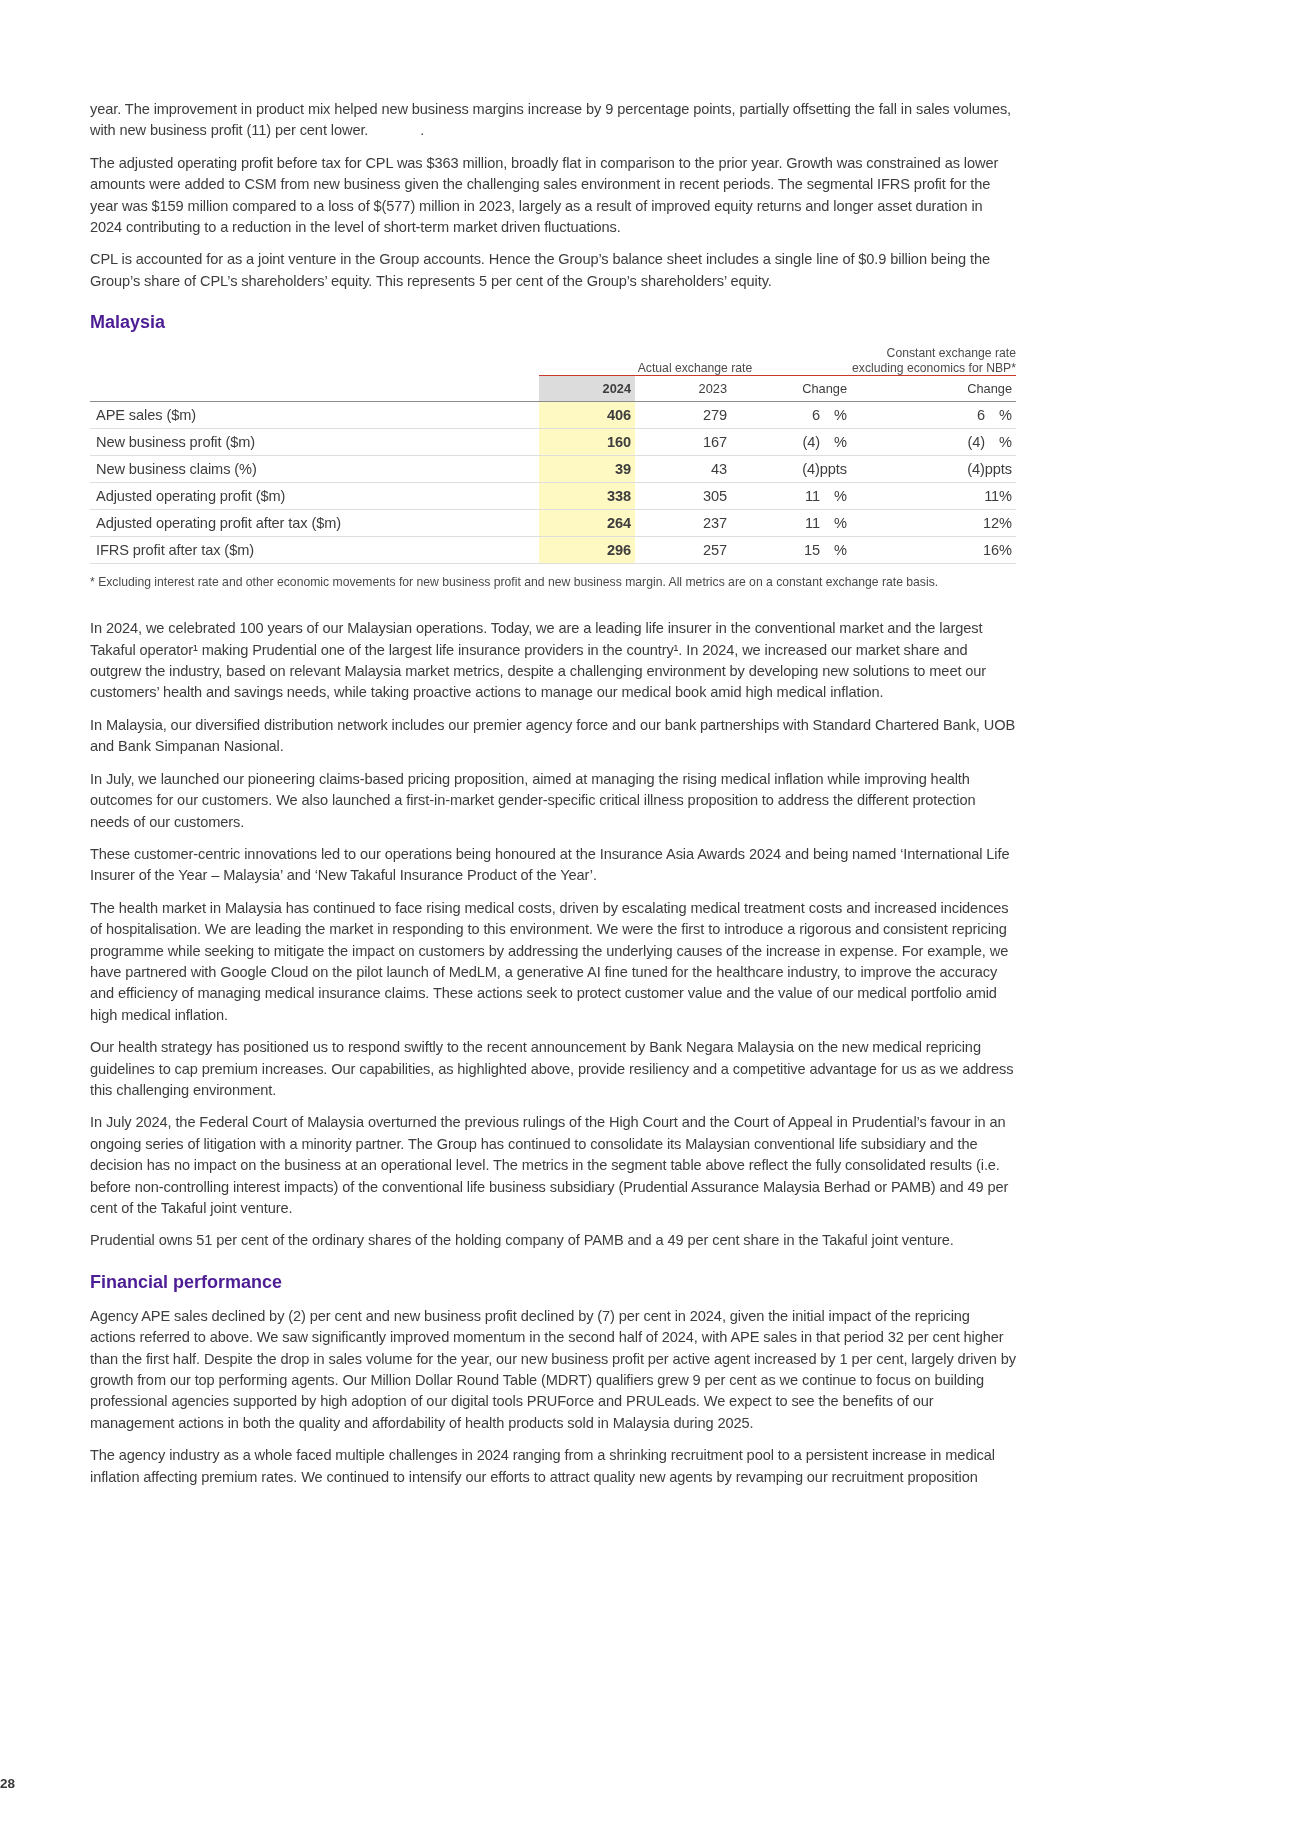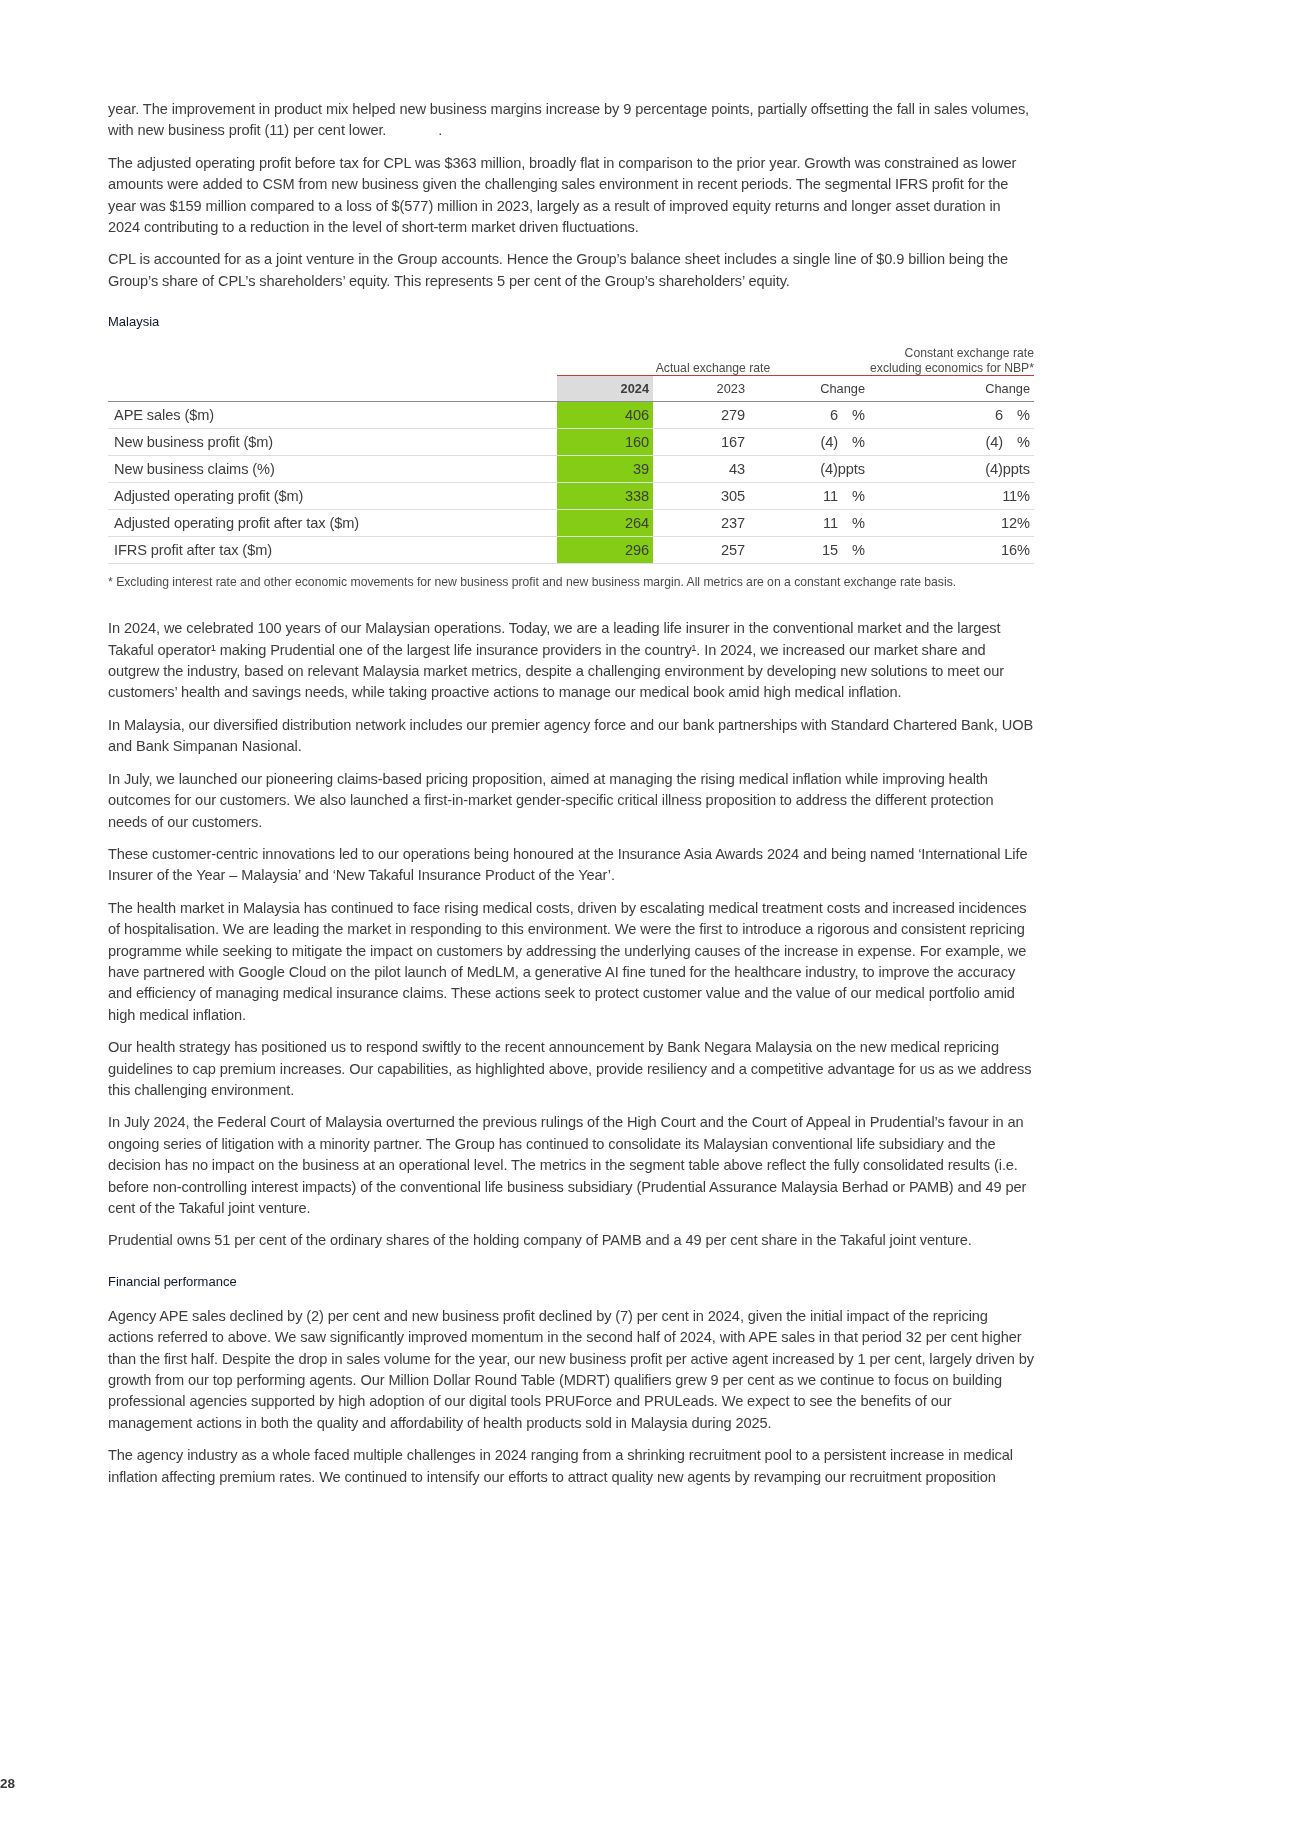--- a/index.html
+++ b/index.html
@@ -8,37 +8,37 @@
     position: relative;
     width: 1300px;
     height: 1839px;
     background: #ffffff;
     font-family: "Liberation Sans", "DejaVu Sans", sans-serif;
     color: #3d3d3d;
     overflow: hidden;
   }
   .content {
     position: absolute;
-    left: 108px;
+    left: 90px;
     top: 99px;
     width: 926px;
   }
   p.body {
     font-size: 14.6px;
     line-height: 21.4px;
     letter-spacing: -0.1px;
     margin: 0 0 11px 0;
     text-align: left;
   }
   .stray { margin-left: 52px; }
   h2.section-heading {
-    color: #0f172a;
-    font-size: 13px;
+    color: #4c1d95;
+    font-size: 18px;
     line-height: 20px;
-    font-weight: 400;
+    font-weight: 700;
     margin: 20px 0 14px 0;
   }
   
   table.fin-table {
     width: 926px;
     border-collapse: collapse;
     table-layout: fixed;
     margin: 2px 0 0 0;
   }
   table.fin-table td { padding: 0; vertical-align: bottom; }
@@ -61,21 +61,21 @@
   }
   tr.year-row td.y2024 { font-weight: 700; background: #dcdcdc; }
   tr.data-row td {
     font-size: 14.6px;
     letter-spacing: -0.1px;
     padding: 5px 4px 5px 0;
     border-bottom: 1px solid #dedede;
   }
   tr.data-row td.lbl { text-align: left; padding-left: 6px; }
   tr.data-row td.num { text-align: right; }
-  tr.data-row td.y2024 { background: #84cc16; font-weight: 400; padding-left: 20px; }
+  tr.data-row td.y2024 { background: #fef9c3; font-weight: 700; padding-left: 20px; }
   .unit { display: inline-block; min-width: 27px; text-align: right; }
   .unit:empty { min-width: 0; }
   .footnote {
     font-size: 12.2px;
     color: #4a4a4a;
     margin: 10px 0 28px 0;
     line-height: 16px;
   }
   .page-number {
     position: absolute;

